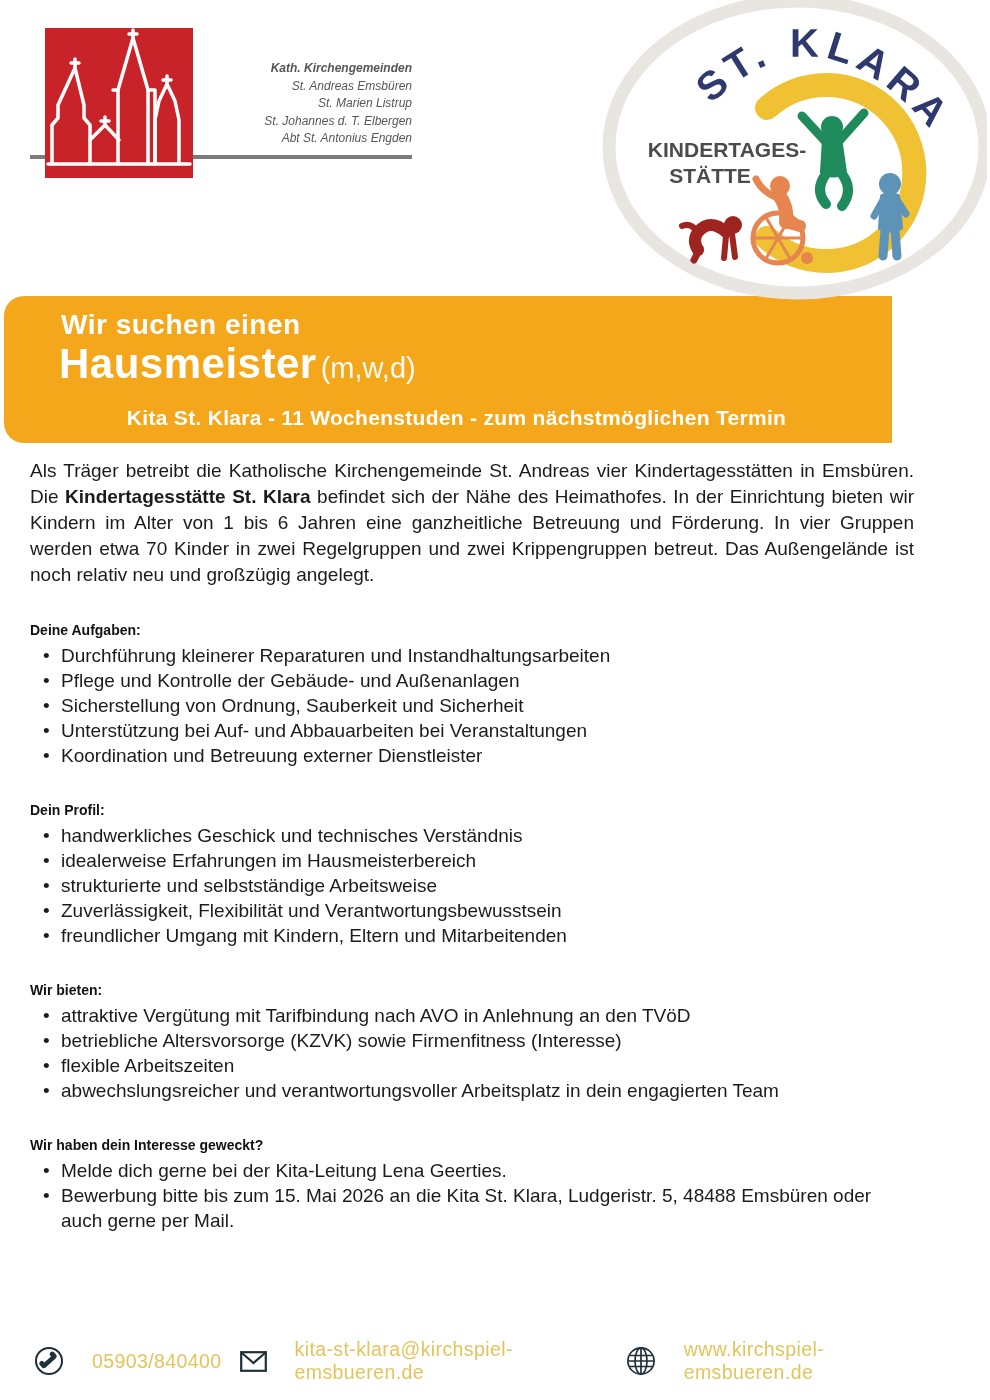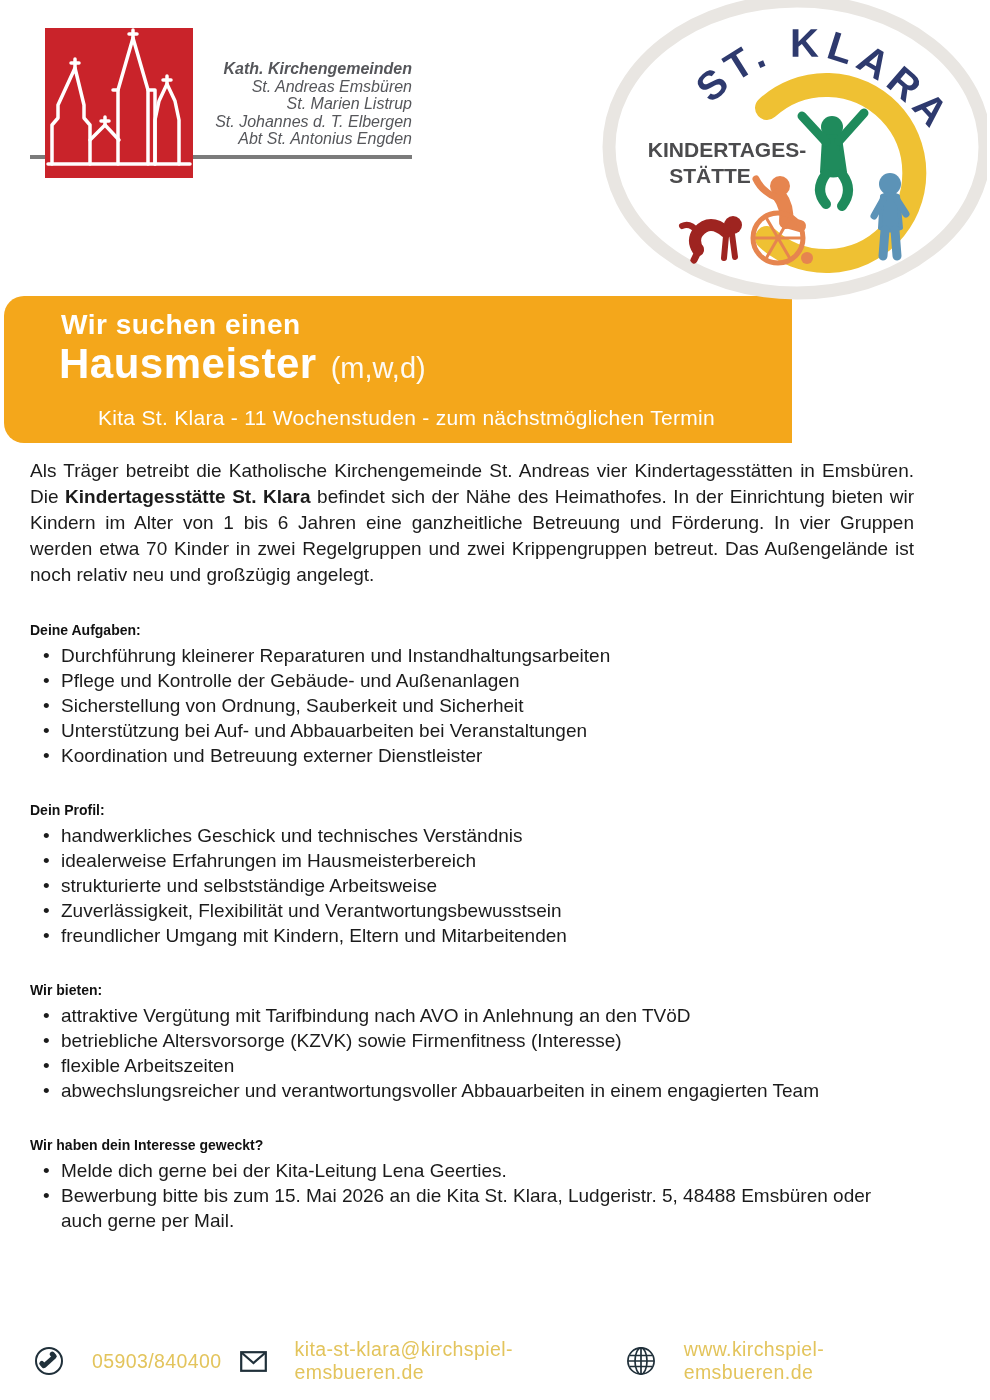--- a/index.html
+++ b/index.html
@@ -3,35 +3,35 @@
 <meta charset="utf-8">
 <style>
   html,body{margin:0;padding:0;background:#fff;}
   .page{position:relative;width:990px;height:1400px;background:#fff;overflow:hidden;
         font-family:"Liberation Sans",sans-serif;color:#1b1b1b;}
 
   
   .hline{position:absolute;left:30px;top:155px;width:382px;height:4px;background:#7b7b7b;z-index:1;}
   .church-box{position:absolute;left:45px;top:28px;z-index:2;line-height:0;}
   .parish-text{position:absolute;left:180px;top:60px;width:232px;text-align:right;z-index:2;
-               font-style:italic;color:#55565a;font-size:16px;line-height:17.5px;}
+               font-style:italic;color:#55565a;font-size:12px;line-height:17.5px;}
   .parish-text .l0{font-weight:bold;}
 
   
   .kita{position:absolute;left:602px;top:0;z-index:3;line-height:0;}
 
   
-  .banner{position:absolute;left:4px;top:296px;width:788px;height:147px;background:#F4A71B;
+  .banner{position:absolute;left:4px;top:296px;width:888px;height:147px;background:#F4A71B;
           border-radius:20px 0 0 20px;z-index:2;color:#fff;}
   .banner-line1{position:absolute;left:57px;top:13px;font-size:28px;font-weight:bold;letter-spacing:.5px;}
-  .banner-line2{position:absolute;left:55px;top:44px;display:flex;align-items:baseline;gap:14px;}
+  .banner-line2{position:absolute;left:55px;top:44px;display:flex;align-items:baseline;gap:4px;}
   .banner-title{font-size:42px;font-weight:bold;letter-spacing:.5px;}
   .banner-suffix{font-size:29px;font-weight:normal;opacity:.95;}
   .banner-line3{position:absolute;left:0;right:0;top:110px;text-align:center;
-                font-size:21px;font-weight:normal;letter-spacing:.3px;padding-left:17px;}
+                font-size:21px;font-weight:bold;letter-spacing:.3px;padding-left:17px;}
 
   
   .content{position:absolute;left:30px;top:458px;width:884px;font-size:19px;line-height:26px;z-index:1;}
   .intro{margin:0;text-align:justify;}
   .intro b{font-weight:bold;}
   .section{margin-top:30px;}
   .section h3{margin:0;font-size:14px;line-height:25px;font-weight:bold;color:#111;}
   .section ul{margin:0;padding:0;list-style:none;}
   .section li{position:relative;padding-left:31px;line-height:25px;}
   .section li::before{content:"•";position:absolute;left:13px;top:0;}
@@ -159,21 +159,21 @@
           <li>freundlicher Umgang mit Kindern, Eltern und Mitarbeitenden</li>
         </ul>
     </div>
 
     <div class="section">
       <h3>Wir bieten:</h3>
       <ul>
           <li>attraktive Vergütung mit Tarifbindung nach AVO in Anlehnung an den TVöD</li>
           <li>betriebliche Altersvorsorge (KZVK) sowie Firmenfitness (Interesse)</li>
           <li>flexible Arbeitszeiten</li>
-          <li>abwechslungsreicher und verantwortungsvoller Abbauarbeiten in einem engagierten Team</li>
+          <li>abwechslungsreicher und verantwortungsvoller Arbeitsplatz in dein engagierten Team</li>
         </ul>
     </div>
 
     <div class="section">
       <h3>Wir haben dein Interesse geweckt?</h3>
       <ul>
           <li>Melde dich gerne bei der Kita-Leitung Lena Geerties.</li>
           <li>Bewerbung bitte bis zum 15. Mai 2026 an die Kita St. Klara, Ludgeristr. 5, 48488 Emsbüren oder auch gerne per Mail.</li>
         </ul>
     </div>

